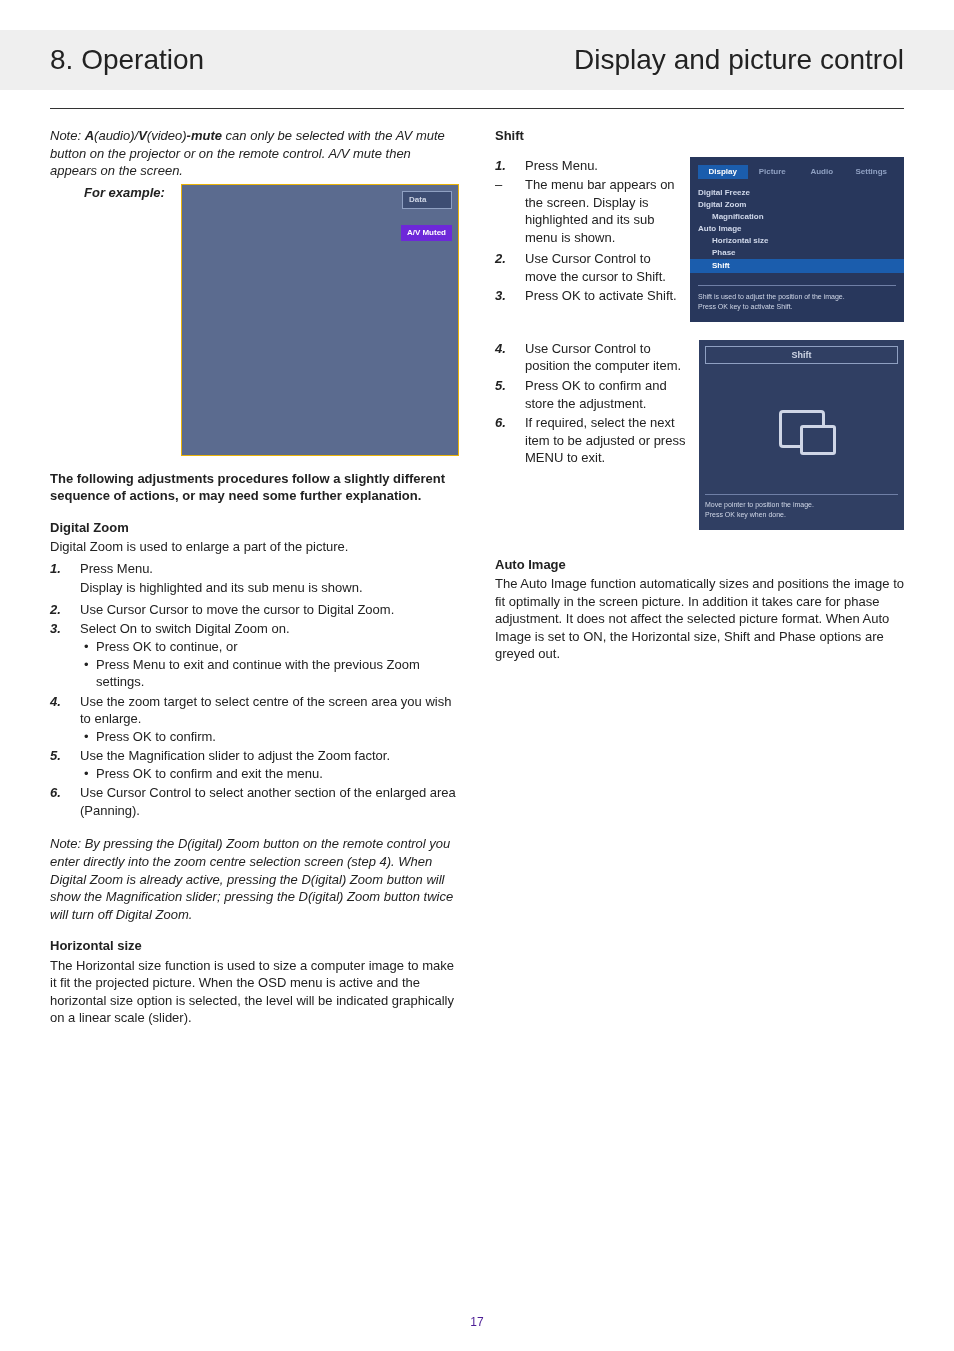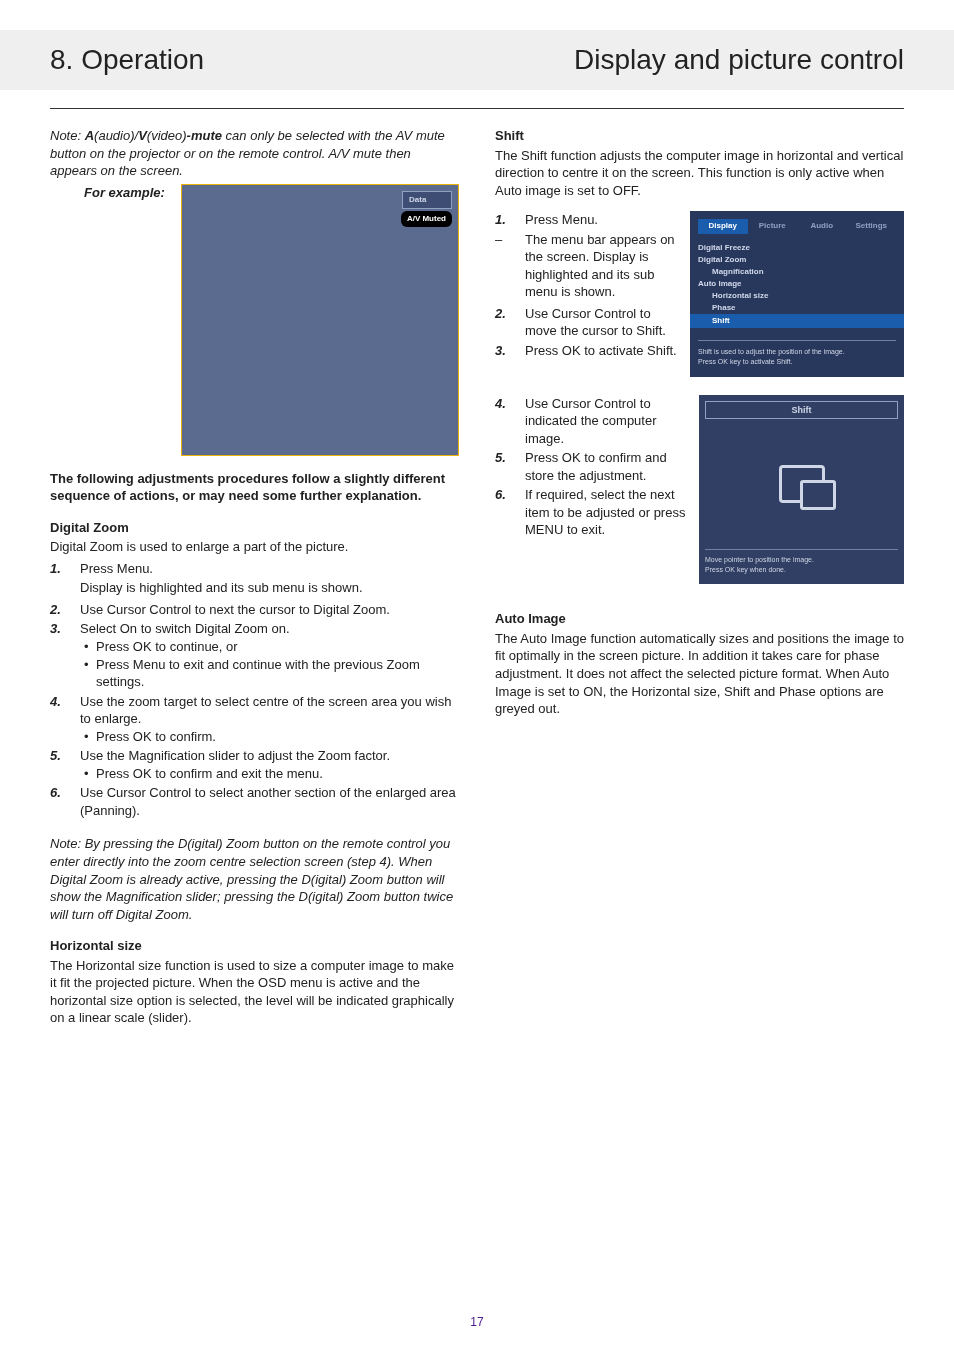--- a/index.html
+++ b/index.html
@@ -42,21 +42,21 @@
     position: absolute;
     right: 6px;
     font-size: 8px;
     padding: 3px 6px;
     color: #cfd6e6;
     font-weight: bold;
     min-width: 50px;
     text-align: left;
   }
   .av-chip.data   { top: 6px;  border: 1px solid #8fa0c2; background: #3d4d73; }
-  .av-chip.muted  { top: 26px; background: #000000; color: #ffffff; border-radius: 6px; }
+  .av-chip.muted  { top: 40px; background: #6d28d9; color: #ffffff; }
   .section-gap { height: 14px; }
   .para { margin-top: 2px; }
   ol.steps { list-style: none; padding-left: 0; margin-top: 4px; }
   ol.steps > li { position: relative; padding-left: 30px; margin-bottom: 2px; }
   ol.steps > li::before {
     content: attr(data-num) ".";
     position: absolute;
     left: 0;
     font-weight: bold;
     font-style: italic;
@@ -159,21 +159,21 @@
       <p class="bold">The following adjustments procedures follow a slightly different sequence of actions, or may need some further explanation.</p>
 
       <p class="heading-sm">Digital Zoom</p>
       <p class="para">Digital Zoom is used to enlarge a part of the picture.</p>
 
       <ol class="steps">
         <li data-num="1"><span>Press Menu.</span></li>
       </ol>
       <div class="sub">Display is highlighted and its sub menu is shown.</div>
       <ol class="steps">
-        <li data-num="2"><span>Use Cursor Control to next the cursor to Digital Zoom.</span></li>
+        <li data-num="2"><span>Use Cursor Cursor to move the cursor to Digital Zoom.</span></li>
         <li data-num="3"><span>Select On to switch Digital Zoom on.</span>
           <div class="bullet">Press OK to continue, or</div>
           <div class="bullet">Press Menu to exit and continue with the previous Zoom settings.</div>
         </li>
         <li data-num="4"><span>Use the zoom target to select centre of the screen area you wish to enlarge.</span>
           <div class="bullet">Press OK to confirm.</div>
         </li>
         <li data-num="5"><span>Use the Magnification slider to adjust the Zoom factor.</span>
           <div class="bullet">Press OK to confirm and exit the menu.</div>
         </li>
@@ -184,21 +184,20 @@
       <p>
         <span class="note-label">Note: </span><span class="italic">By pressing the D(igital) Zoom button on the remote control you enter directly into the zoom centre selection screen (step 4). When Digital Zoom is already active, pressing the D(igital) Zoom button will show the Magnification slider; pressing the D(igital) Zoom button twice will turn off Digital Zoom.</span>
       </p>
 
       <p class="heading-sm">Horizontal size</p>
       <p class="para">The Horizontal size function is used to size a computer image to make it fit the projected picture. When the OSD menu is active and the horizontal size option is selected, the level will be indicated graphically on a linear scale (slider).</p>
     </div>
 
     <div class="col">
       <p class="bold">Shift</p>
-      <p class="para">The Shift function adjusts the computer image in horizontal and vertical direction to centre it on the screen. This function is only active when Auto image is set to OFF.</p>
 
       <div class="section-gap" style="height:8px;"></div>
 
       <div class="right-split">
         <div class="right-text">
           <ol class="steps">
             <li data-num="1"><span>Press Menu.</span></li>
           </ol>
           <div class="dash-item">The menu bar appears on the screen. Display is highlighted and its sub menu is shown.</div>
           <ol class="steps">
@@ -228,21 +227,21 @@
             <div>Press OK key to activate Shift.</div>
           </div>
         </div>
       </div>
 
       <div class="section-gap"></div>
 
       <div class="right-split">
         <div class="right-text">
           <ol class="steps">
-            <li data-num="4"><span>Use Cursor Control to indicated the computer image.</span></li>
+            <li data-num="4"><span>Use Cursor Control to position the computer item.</span></li>
             <li data-num="5"><span>Press OK to confirm and store the adjustment.</span></li>
             <li data-num="6"><span>If required, select the next item to be adjusted or press MENU to exit.</span></li>
           </ol>
         </div>
 
         <div class="shift-panel">
           <div class="shift-title-wrap">
             <div class="shift-title">Shift</div>
           </div>
           <div class="shift-canvas">

